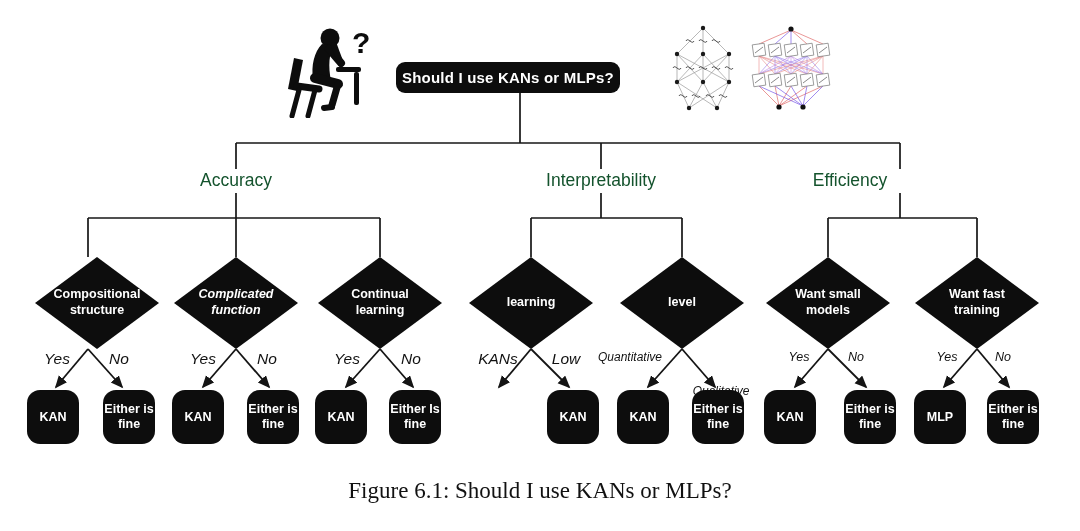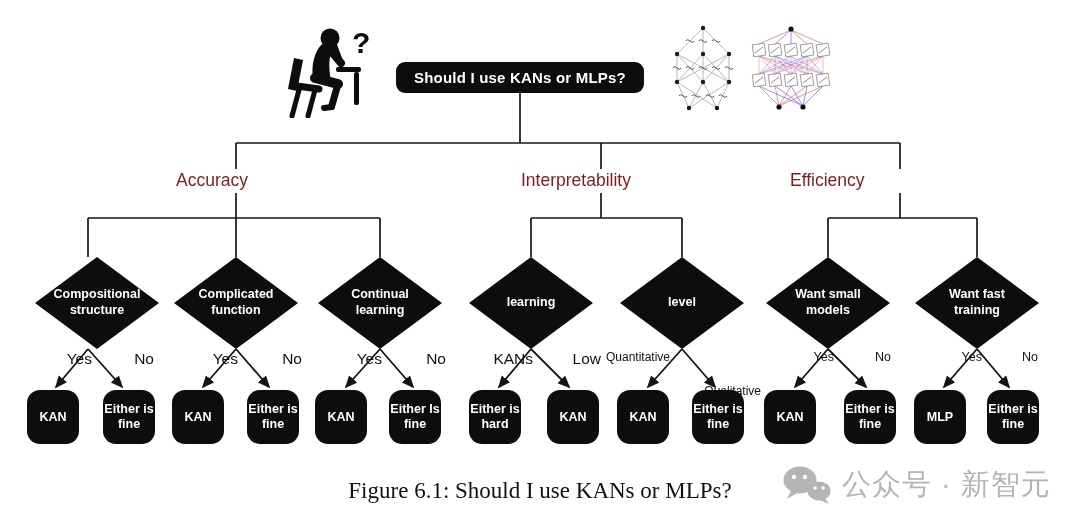--- a/index.html
+++ b/index.html
@@ -2,42 +2,42 @@
 <html><head>
 <meta charset="utf-8">
 <style>
   html,body{margin:0;padding:0;background:#ffffff;}
   #canvas{
     position:relative;width:1080px;height:531px;background:#ffffff;overflow:hidden;
     font-family:"Liberation Sans","DejaVu Sans",sans-serif;color:#141414;
   }
   svg.layer{position:absolute;left:0;top:0;}
   .topbox{
-    position:absolute;left:396px;top:62px;width:248px;height:31px;
+    position:absolute;left:396px;top:62px;width:224px;height:31px;
     background:#0d0d0d;border-radius:9px;color:#fff;
     display:flex;align-items:center;justify-content:center;
     font-size:15px;font-weight:700;letter-spacing:.2px;
   }
   .qmark{position:absolute;left:352px;top:26px;font-size:30px;font-weight:700;color:#0d0d0d;}
   .branch-label{
-    position:absolute;top:170px;height:22px;text-align:left;
-    font-size:17.5px;color:#7f1d1d;
+    position:absolute;top:170px;height:22px;text-align:center;
+    font-size:17.5px;color:#14532d;
   }
   .diamond{
     position:absolute;width:124px;height:92px;background:#0d0d0d;
     clip-path:polygon(50% 0,100% 50%,50% 100%,0 50%);
     display:flex;align-items:center;justify-content:center;
   }
   .dlabel{
     color:#fff;font-size:12.5px;font-weight:600;line-height:1.25;
     text-align:center;max-width:96px;
   }
   .opt{
-    position:absolute;top:350px;width:70px;text-align:right;
-    font-size:15.5px;color:#111;
+    position:absolute;top:350px;width:70px;text-align:center;
+    font-size:15.5px;color:#111;font-style:italic;
   }
   .opt.sm{font-size:12px;width:80px;}
   .opt.xs{font-size:12.5px;}
   .leaf{
     position:absolute;top:390px;width:52px;height:54px;background:#0d0d0d;
     border-radius:13px;color:#fff;display:flex;align-items:center;justify-content:center;
     text-align:center;font-size:12.5px;font-weight:700;line-height:1.2;padding:1px;
     box-sizing:border-box;
   }
   .caption{
@@ -221,21 +221,21 @@
     </g>
   </svg>
 
   <div class="branch-label" style="left:176px;width:120px;">Accuracy</div>
   <div class="branch-label" style="left:521px;width:160px;">Interpretability</div>
   <div class="branch-label" style="left:790px;width:120px;">Efficiency</div>
 
   <div class="diamond" style="left:35px;top:257px;">
       <span class="dlabel">Compositional structure</span>
     </div>
-  <div class="diamond" style="left:174px;top:257px;">
+  <div class="diamond" style="left:174px;top:257px;font-style:italic;">
       <span class="dlabel">Complicated function</span>
     </div>
   <div class="diamond" style="left:318px;top:257px;">
       <span class="dlabel">Continual learning</span>
     </div>
   <div class="diamond" style="left:469px;top:257px;">
       <span class="dlabel">learning</span>
     </div>
   <div class="diamond" style="left:620px;top:257px;">
       <span class="dlabel">level</span>
@@ -261,42 +261,24 @@
   <div class="opt xs" style="left:821px;">No</div>
   <div class="opt xs" style="left:912px;">Yes</div>
   <div class="opt xs" style="left:968px;">No</div>
 
   <div class="leaf" style="left:27px;">KAN</div>
   <div class="leaf" style="left:103px;">Either is fine</div>
   <div class="leaf" style="left:172px;">KAN</div>
   <div class="leaf" style="left:247px;">Either is fine</div>
   <div class="leaf" style="left:315px;">KAN</div>
   <div class="leaf" style="left:389px;">Either Is fine</div>
-  <div class="leaf" style="left:469px;">Either is hard</div>
   <div class="leaf" style="left:547px;">KAN</div>
   <div class="leaf" style="left:617px;">KAN</div>
   <div class="leaf" style="left:692px;">Either is fine</div>
   <div class="leaf" style="left:764px;">KAN</div>
   <div class="leaf" style="left:844px;">Either is fine</div>
   <div class="leaf" style="left:914px;">MLP</div>
   <div class="leaf" style="left:987px;">Either is fine</div>
 
   <div class="caption">Figure 6.1: Should I use KANs or MLPs?</div>
 
-  <div class="watermark">
-    <svg width="50" height="40" viewBox="0 0 50 40">
-      <g fill="#b4b4b4">
-        <ellipse cx="18" cy="15" rx="16.5" ry="13.5"></ellipse>
-        <path d="M9,26 L5,34 L15,28 Z"></path>
-        <ellipse cx="37" cy="26" rx="11.5" ry="9.5"></ellipse>
-        <path d="M43,33 L47,39 L38,35 Z"></path>
-      </g>
-      <g fill="#ffffff">
-        <circle cx="12" cy="12" r="2.2"></circle>
-          <circle cx="23" cy="12" r="2.2"></circle>
-        <circle cx="33" cy="23" r="1.8"></circle>
-          <circle cx="41" cy="23" r="1.8"></circle>
-      </g>
-    </svg>
-    <span>公众号 · 新智元</span>
-  </div>
 
 </div>
 
 </body></html>

